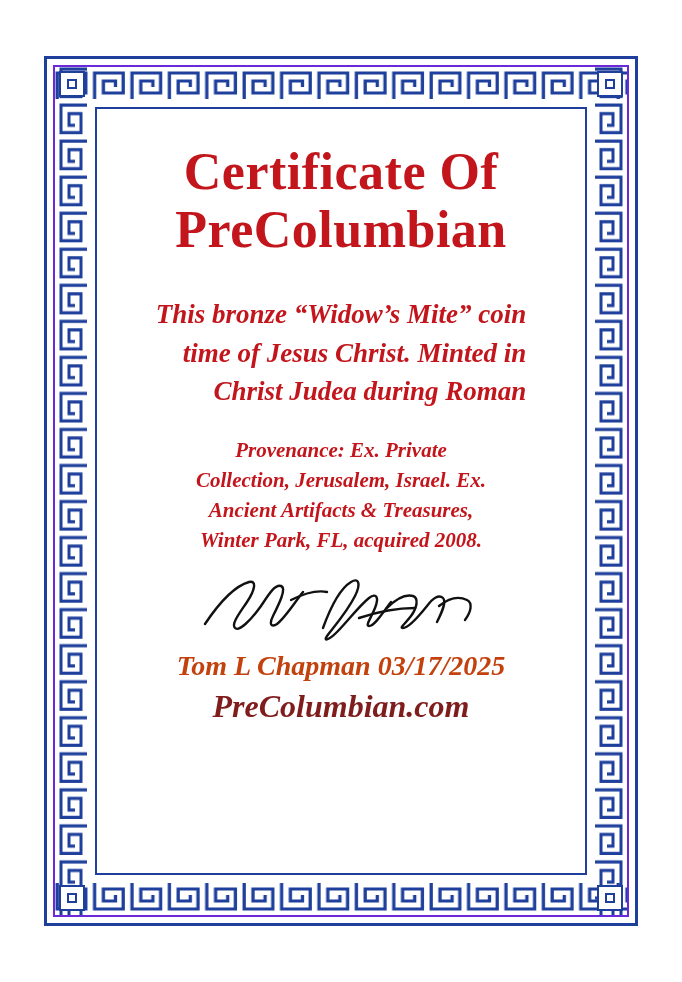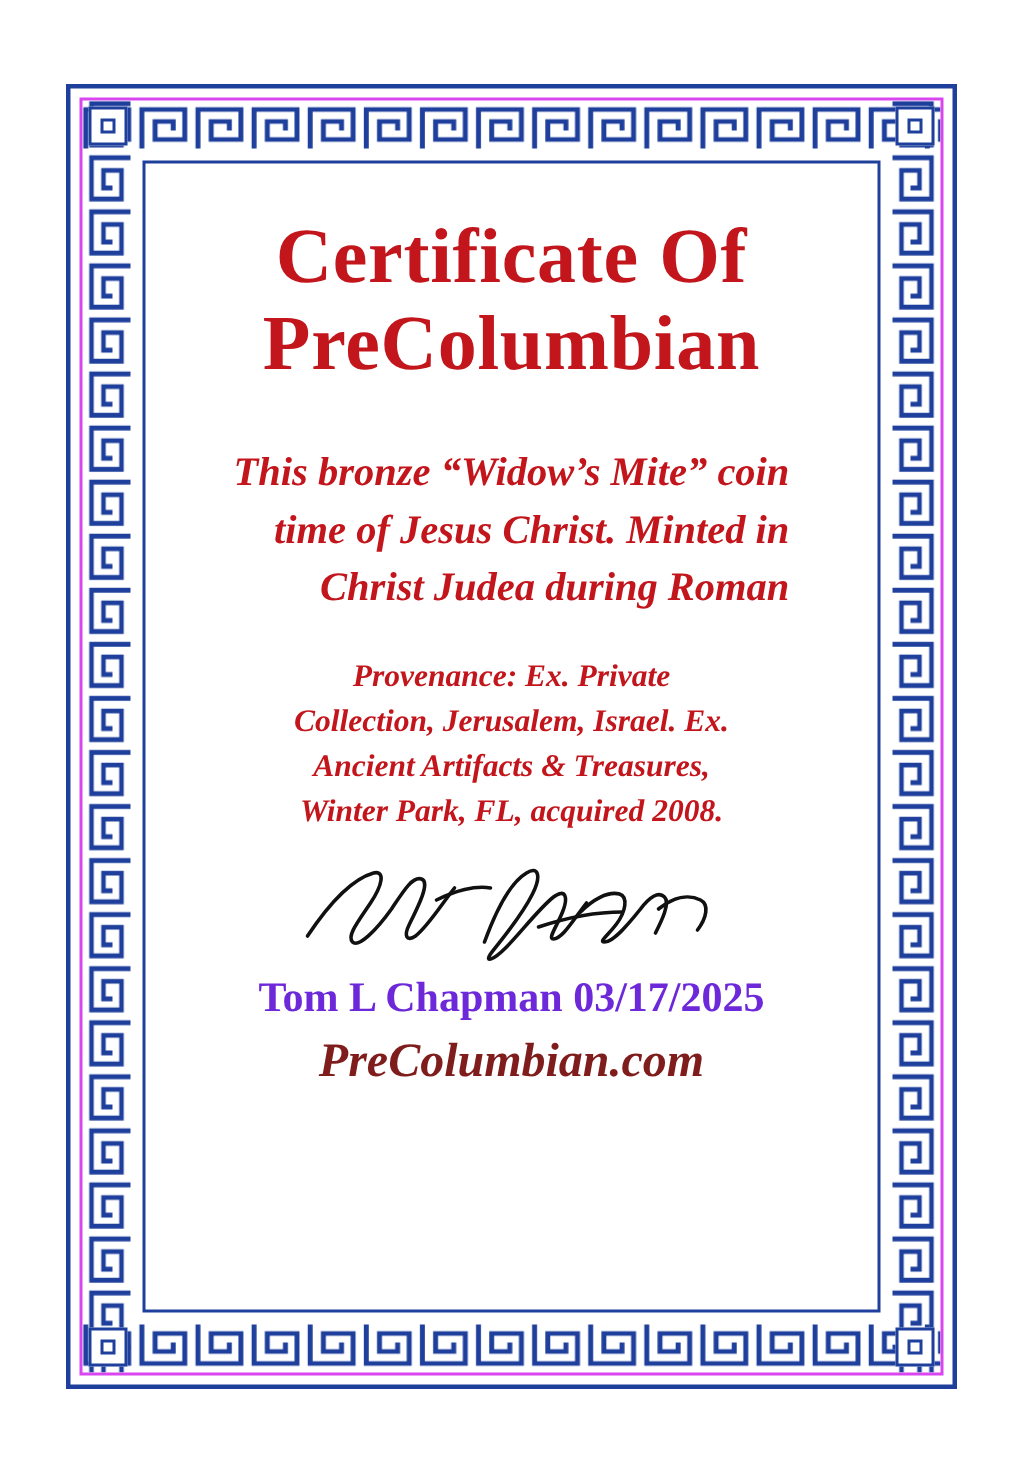--- a/index.html
+++ b/index.html
@@ -33,21 +33,21 @@
     border: 3px solid #1e3f9c;
     padding: 6px;
     background: #ffffff;
   }
 
   .frame-greek {
     position: relative;
     width: 100%;
     height: 100%;
     box-sizing: border-box;
-    border: 2px solid #d946ef;
+    border: 2px solid #6d28d9;
     background:
       
       #ffffff;
   }
 
   
   .meander {
     position: absolute;
     box-sizing: border-box;
   }
@@ -145,22 +145,23 @@
     margin-top: 6px;
     height: 84px;
     width: 100%;
     display: flex;
     justify-content: center;
     align-items: flex-end;
   }
   .signature-wrap svg { display: block; }
 
   .signer {
-    color: #6d28d9;
-    font-family: "Liberation Serif", serif;
+    color: #c2410c;
+    font-family: "Liberation Serif", serif;
+    font-style: italic;
     font-weight: bold;
     font-size: 28px;
     line-height: 1.32;
     text-align: center;
     margin-top: 2px;
   }
   .website {
     color: #7f1d1d;
     font-family: "Liberation Serif", serif;
     font-style: italic;

